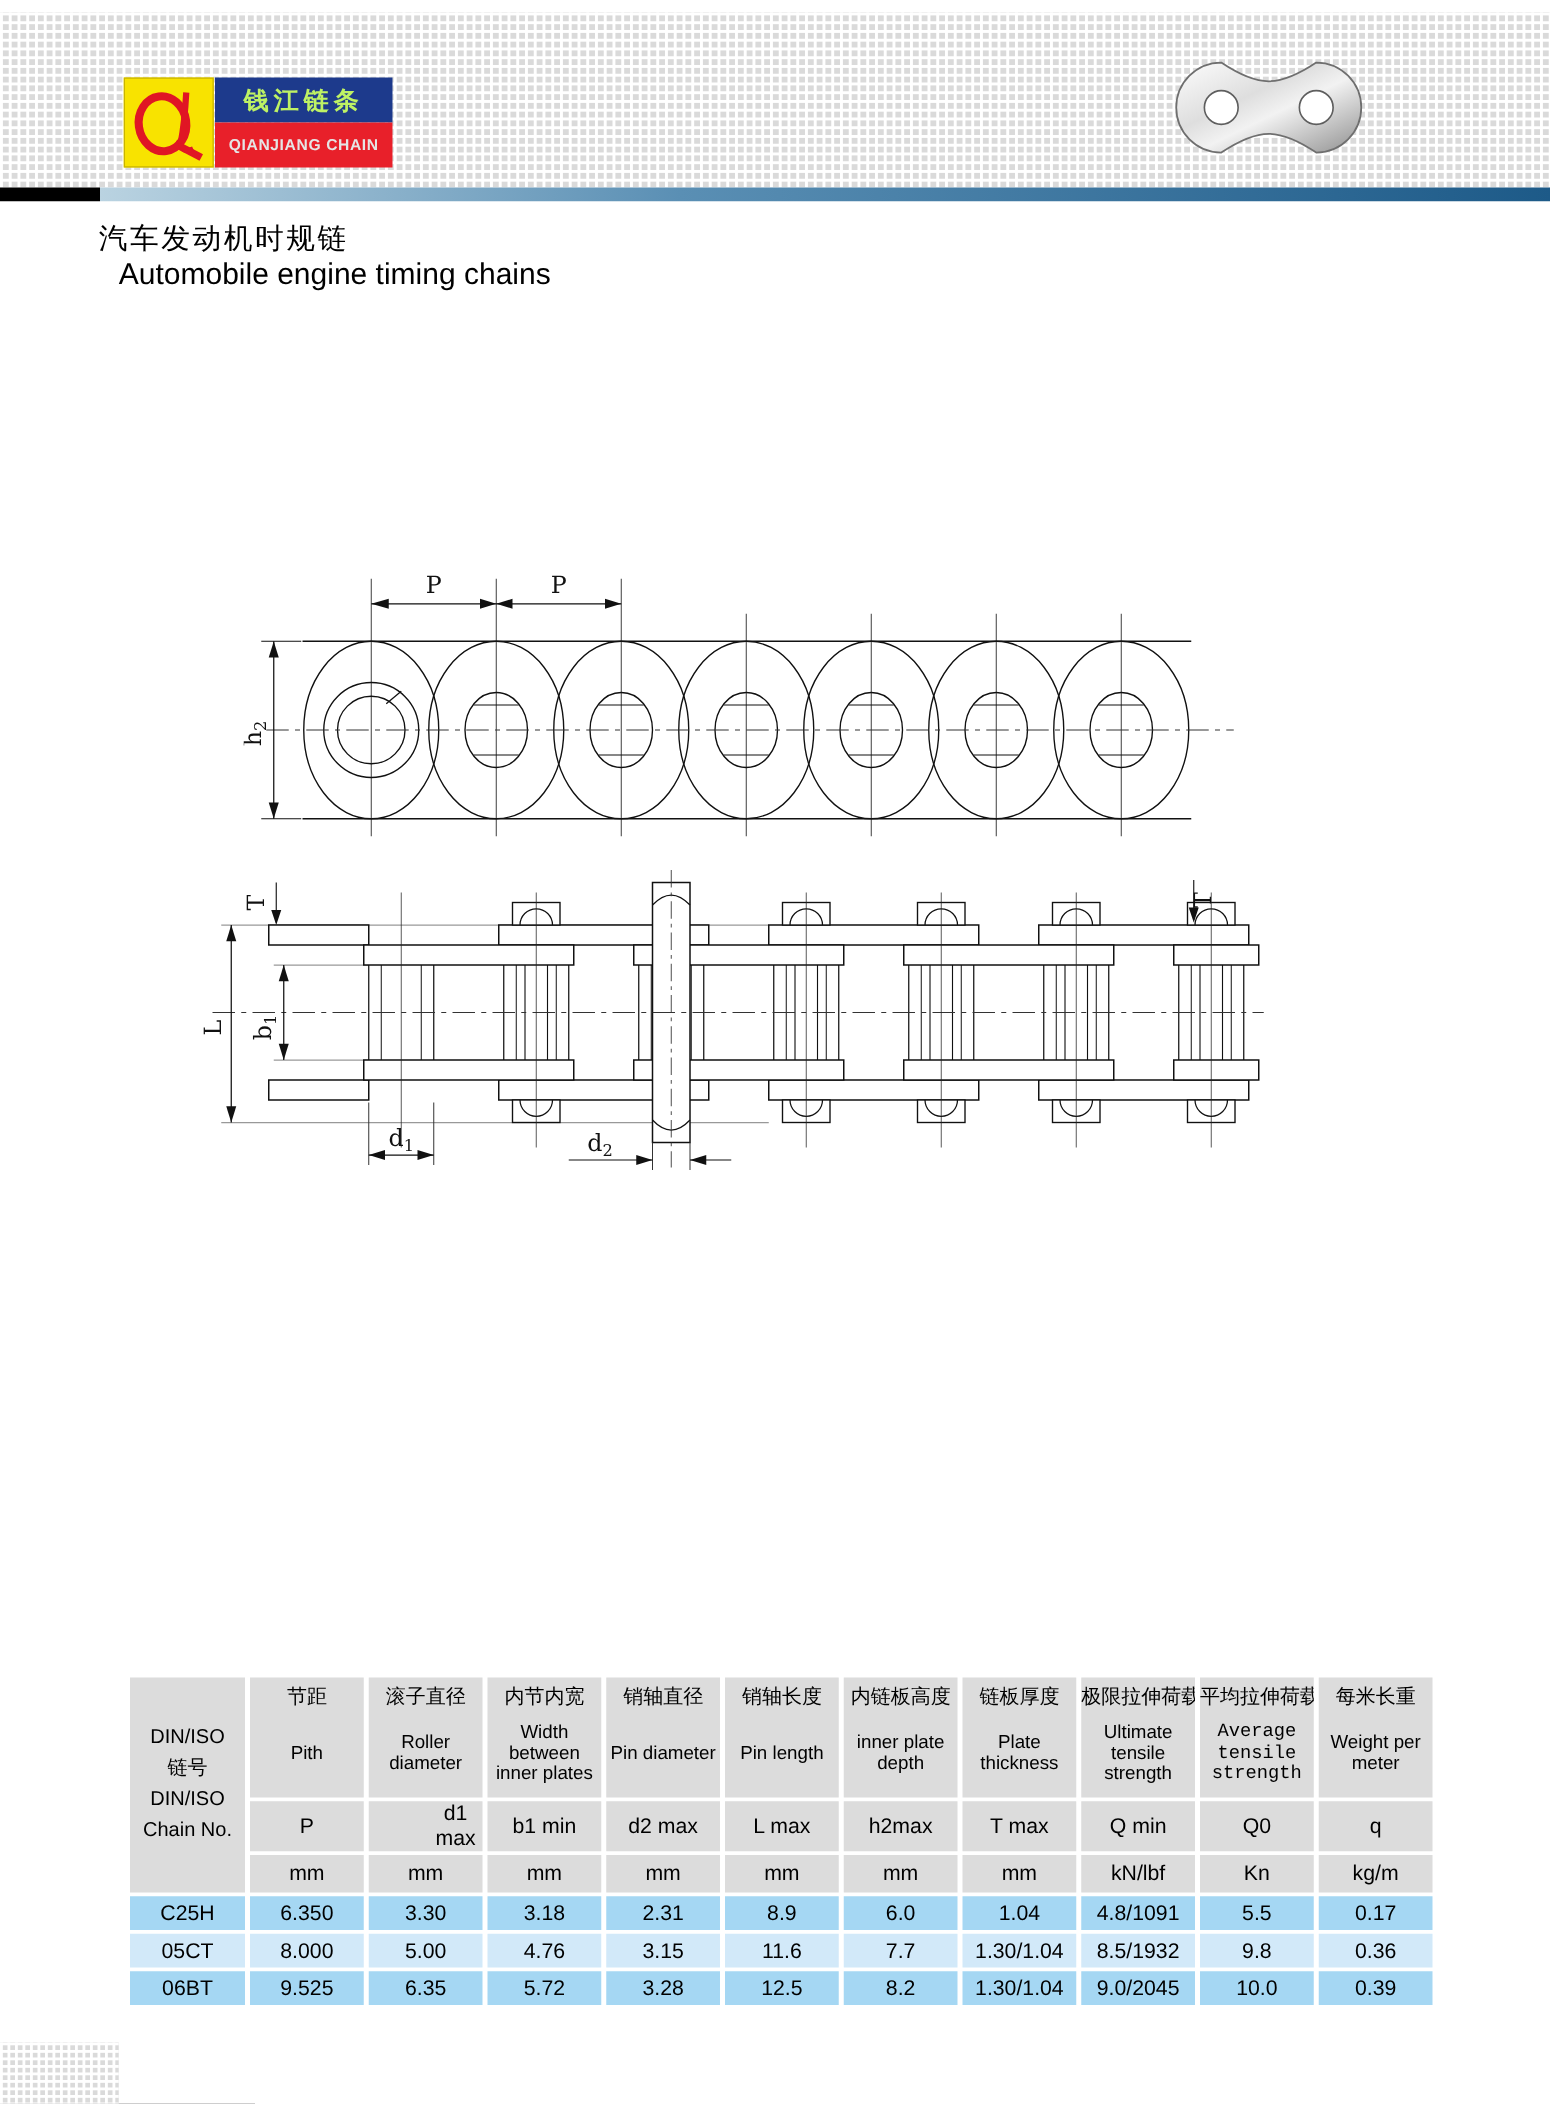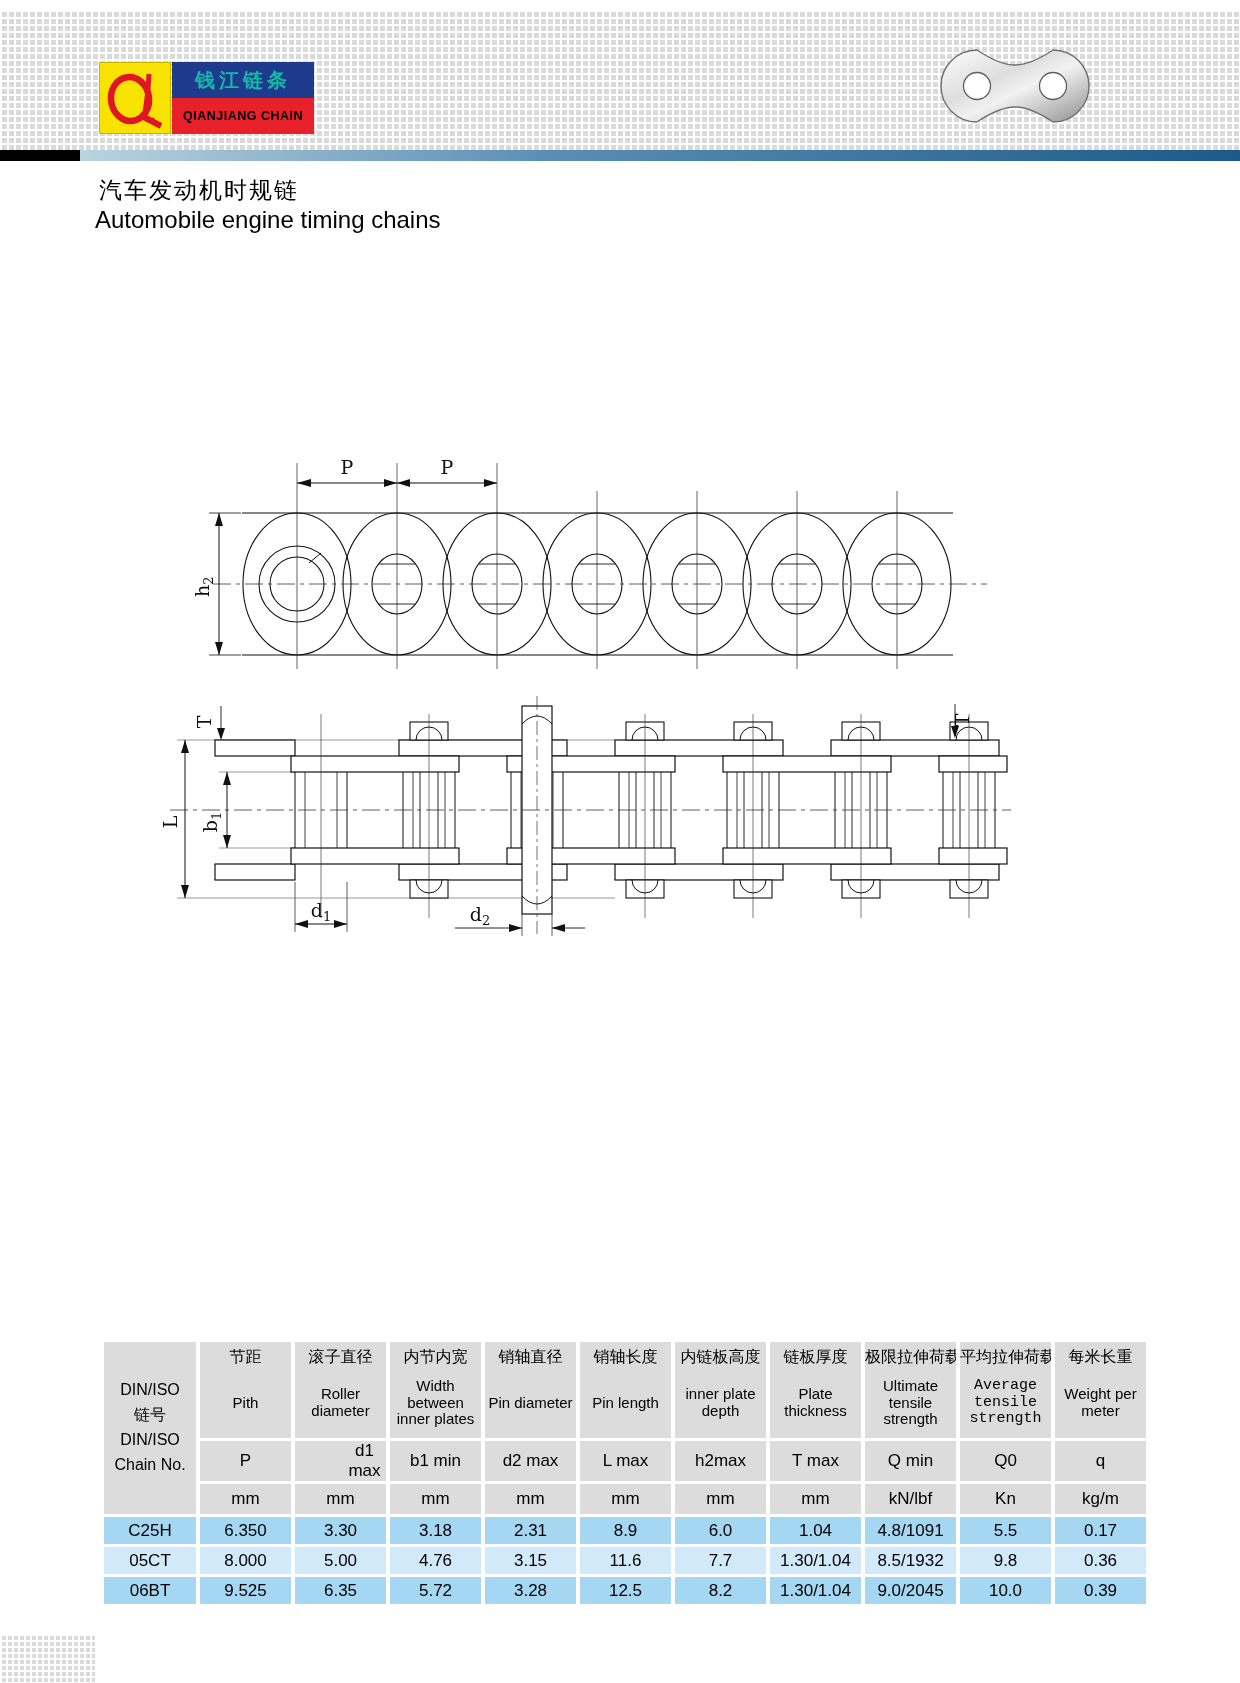--- a/index.html
+++ b/index.html
@@ -9,31 +9,31 @@
   .dots{background-color:#dadada;
         background-image:linear-gradient(#fff 2.5px,transparent 2.5px),
                          linear-gradient(90deg,#fff 2.5px,transparent 2.5px);
         background-size:7px 7px;}
   .dots-top{position:absolute;left:0;top:10px;width:1240px;height:140px;}
   .dots-bottom{position:absolute;left:0;top:1634px;width:95px;height:49px;background-size:6px 6px;}
   
   .logo-mark{position:absolute;left:99px;top:62px;width:72px;height:72px;background:#f8e300;
              border:1px solid #c9b400;box-sizing:border-box;}
   .logo-names{position:absolute;left:172px;top:62px;width:142px;height:72px;}
-  .logo-cn{height:36px;background:#1d3a8c;color:#14b8a6;font-size:20px;font-weight:bold;
+  .logo-cn{height:36px;background:#1d3a8c;color:#bef264;font-size:20px;font-weight:bold;
            letter-spacing:4px;display:flex;align-items:center;justify-content:center;}
-  .logo-en{height:36px;background:#e8202a;color:#000000;font-size:12.5px;font-weight:bold;
+  .logo-en{height:36px;background:#e8202a;color:#e5e5e5;font-size:12.5px;font-weight:bold;
            display:flex;align-items:center;justify-content:center;letter-spacing:0.5px;}
   .plate-img{position:absolute;left:930px;top:36px;}
   
   .bar-black{position:absolute;left:0;top:150px;width:80px;height:11px;background:#000;}
   .bar-blue{position:absolute;left:80px;top:150px;width:1160px;height:11px;
             background:linear-gradient(to right,#bad3e1,#5a8fb4 40%,#1d5a88 100%);}
   
-  .title-cn{position:absolute;left:99px;top:175px;font-size:23px;letter-spacing:2px;}
+  .title-cn{position:absolute;left:79px;top:175px;font-size:23px;letter-spacing:2px;}
   .title-en{position:absolute;left:95px;top:206px;font-size:24px;}
   
   .diag1{position:absolute;left:195px;top:445px;}
   .diag2{position:absolute;left:155px;top:690px;}
   .dline{stroke:#111;fill:none;}
   .dimtxt{font-family:"DejaVu Serif",serif;font-size:19px;fill:#111;}
   
   .spec-wrap{position:absolute;left:100px;top:1339px;}
   table.spec{border-collapse:separate;border-spacing:4px 3px;table-layout:fixed;
              width:1050px;text-align:center;font-size:17px;}

